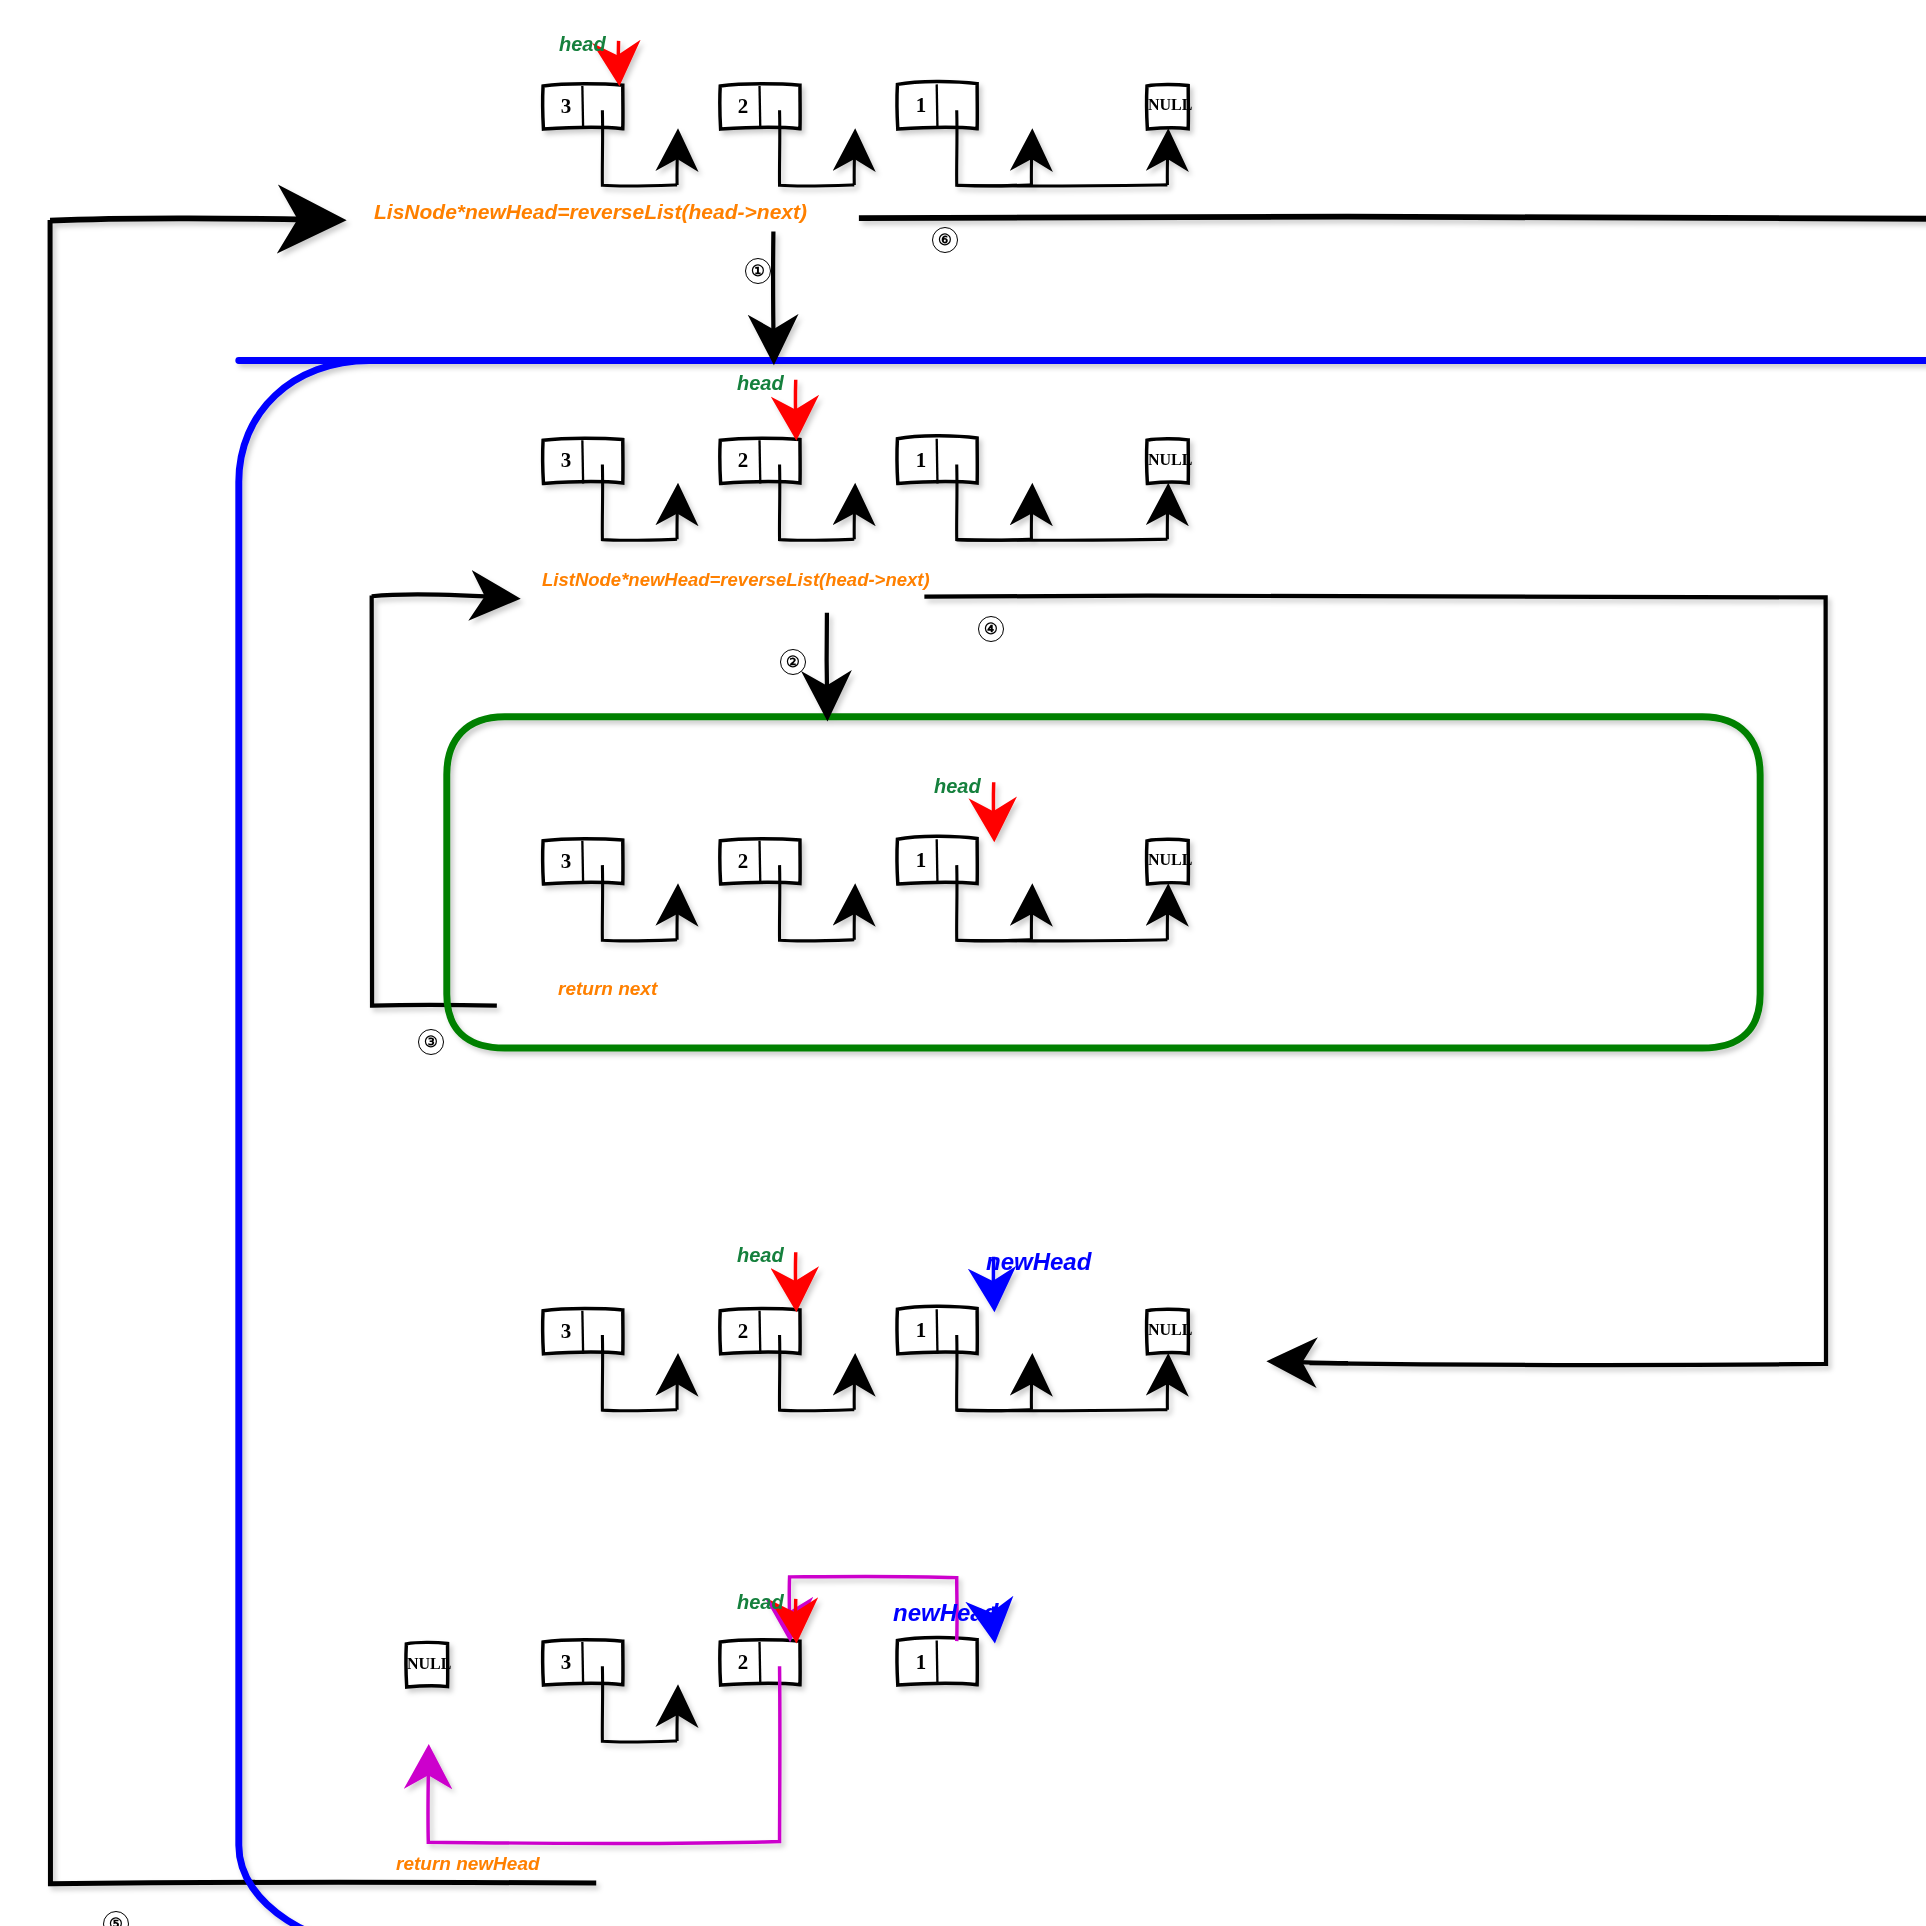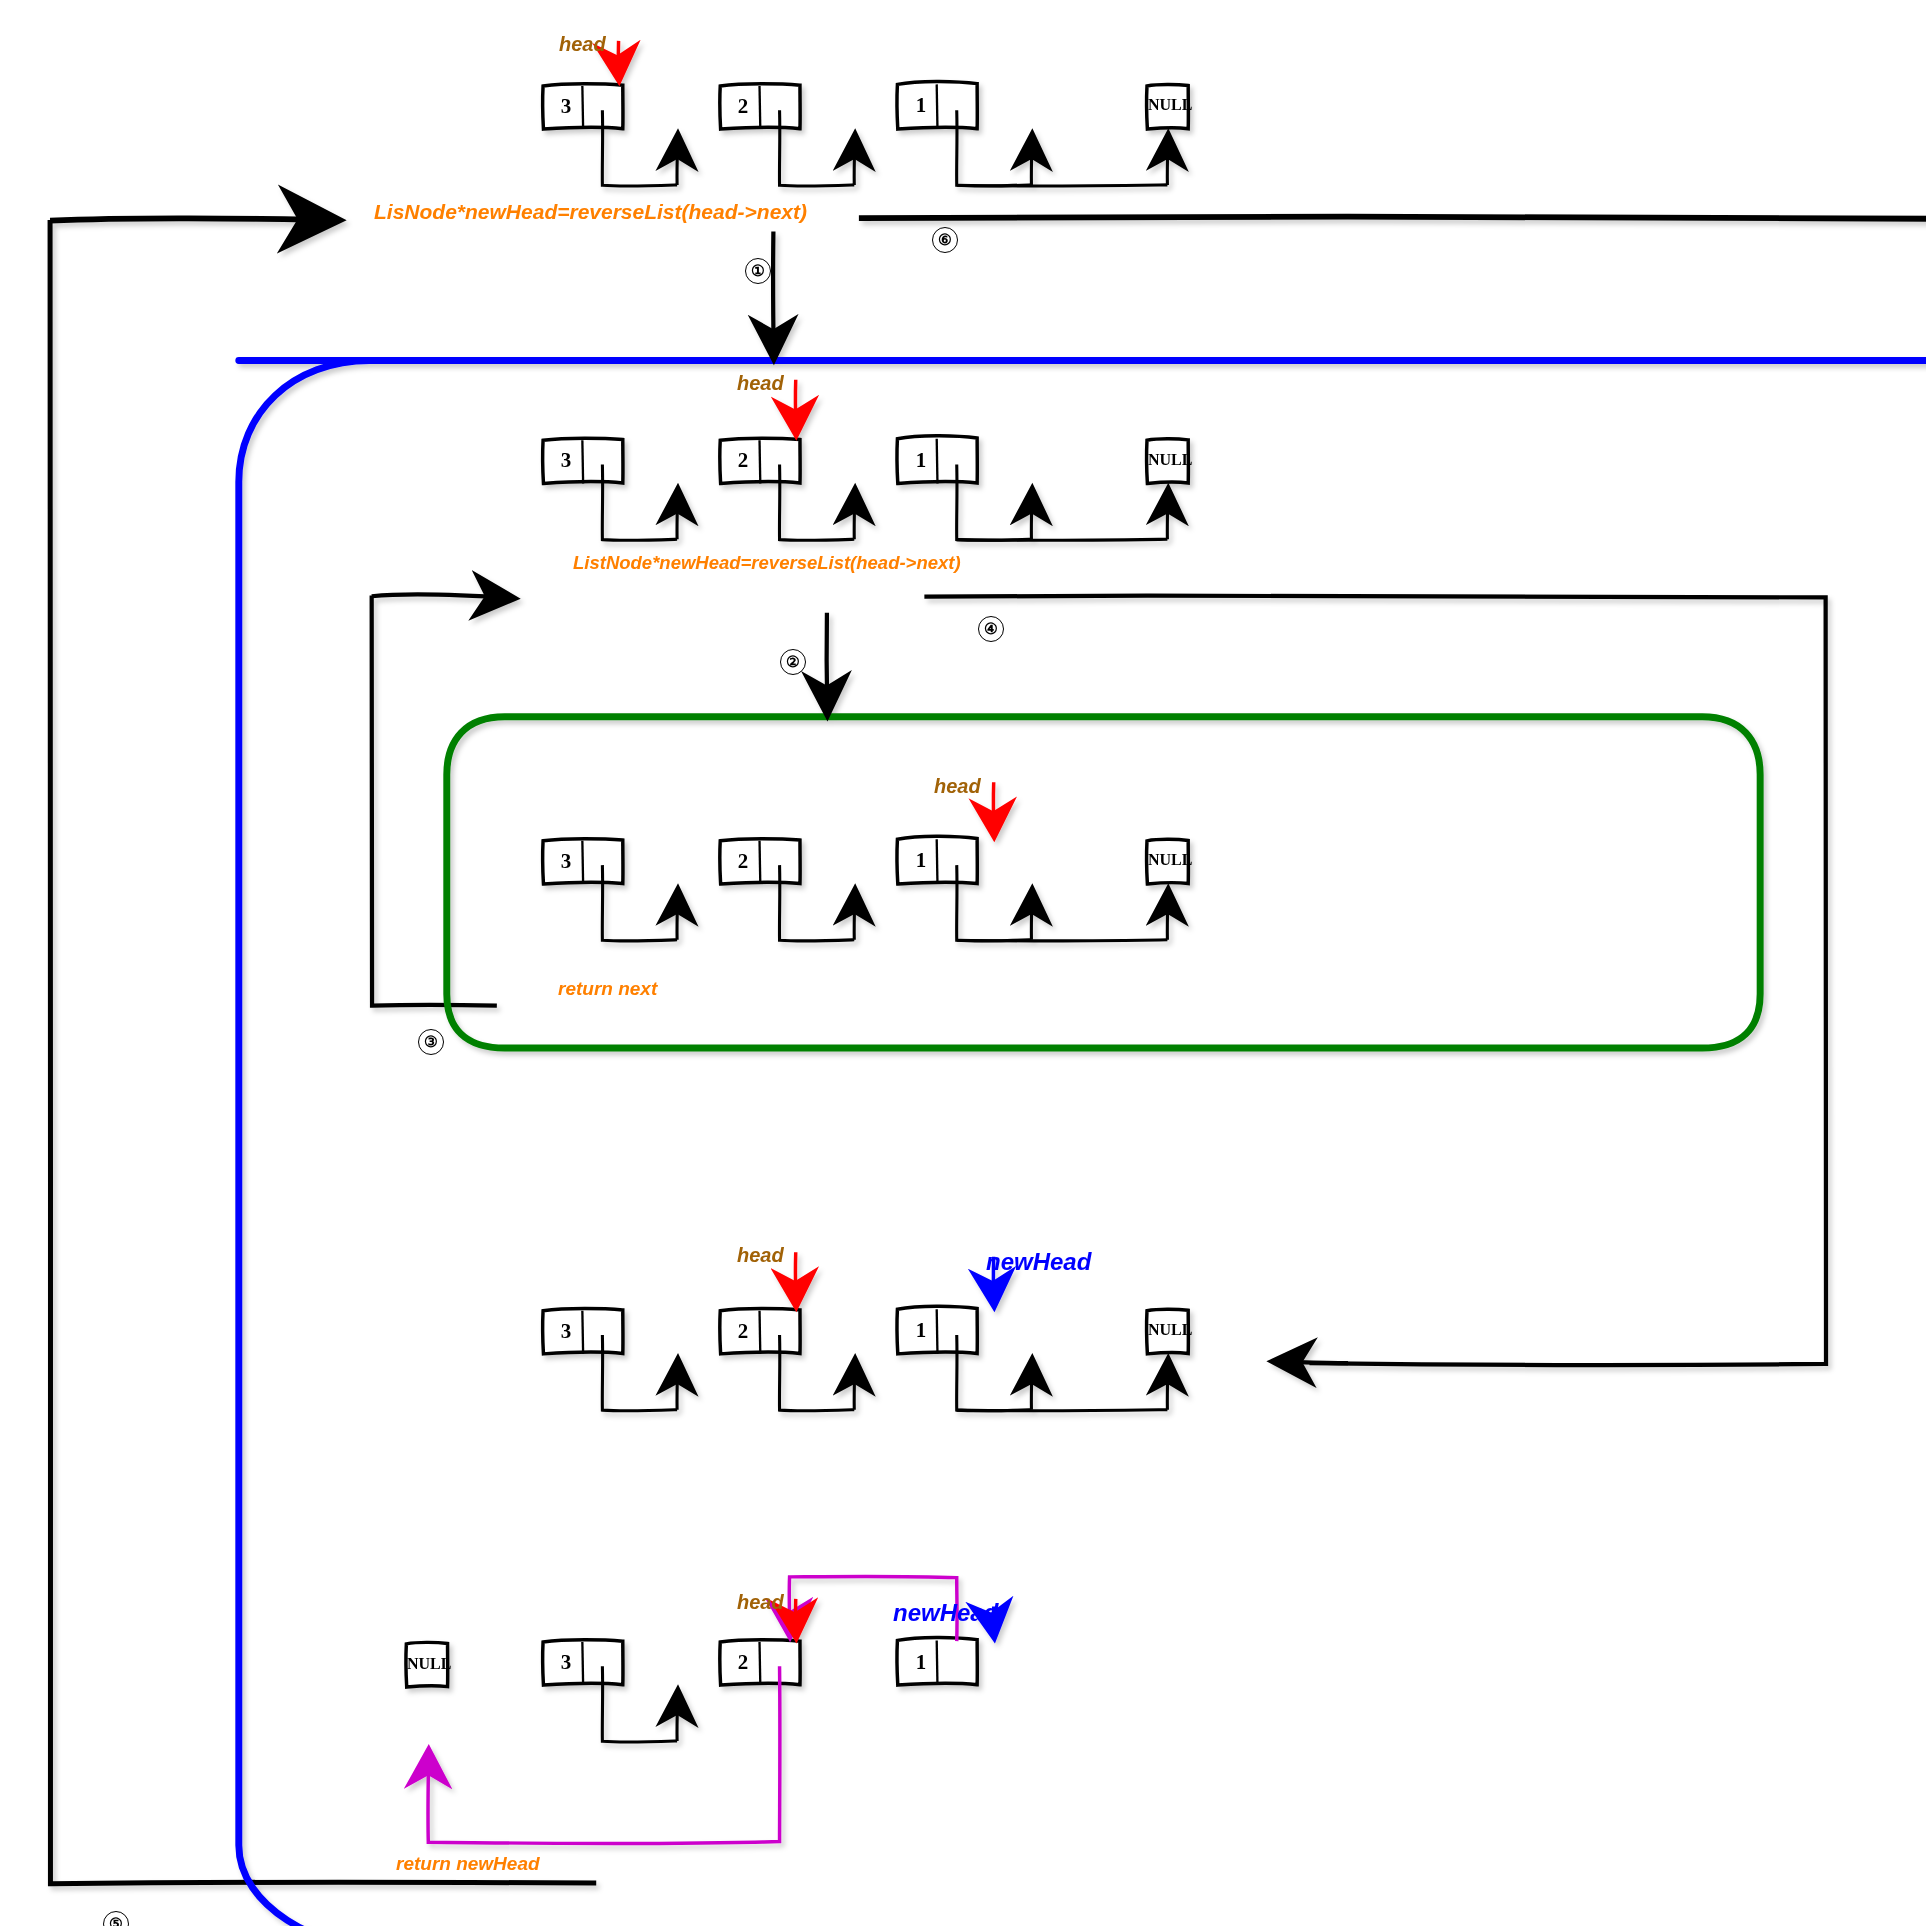--- a/index.html
+++ b/index.html
@@ -1,20 +1,20 @@
 <!DOCTYPE html>
 <html style="font-size:6.2px"><head>
 <meta charset="utf-8">
 <style>
   html,body{margin:0;padding:0;background:#fff;}
   body{font-family:"Liberation Sans",sans-serif;}
   #stage{position:relative;width:2252px;height:2254px;background:#ffffff;overflow:hidden;}
   #stage svg{position:absolute;left:0;top:0;width:2252px;height:2254px;}
   .lbl{position:absolute;white-space:nowrap;font-style:italic;font-weight:bold;}
-  .lbl-head{color:#a16207;font-size:20px;}
+  .lbl-head{color:#15803d;font-size:20px;}
   .lbl-newhead{color:#0000ff;font-size:24px;}
   .lbl-code{color:#ff8000;font-size:21px;}
   .lbl-ret{color:#ff8000;font-size:19px;}
   .circ{position:absolute;width:24px;height:24px;border:1.9px solid #000;border-radius:50%;
         display:flex;align-items:center;justify-content:center;font-size:15.4px;font-weight:bold;
         color:#000;font-style:normal;font-family:"Liberation Serif",serif;}
   .nodeval{position:absolute;font-family:"Liberation Serif",serif;font-weight:bold;color:#000;
            font-style:normal;text-align:center;}
 </style>
 </head>
@@ -204,21 +204,21 @@
 
 <div class="lbl lbl-head" style="left:559px;top:33px;">head</div>
 <div class="lbl lbl-head" style="left:737px;top:372px;">head</div>
 <div class="lbl lbl-head" style="left:934px;top:775px;">head</div>
 <div class="lbl lbl-head" style="left:737px;top:1244px;">head</div>
 <div class="lbl lbl-newhead" style="left:986px;top:1248px;">newHead</div>
 <div class="lbl lbl-head" style="left:737px;top:1591px;">head</div>
 <div class="lbl lbl-newhead" style="left:893px;top:1599px;">newHead</div>
 
 <div class="lbl lbl-code" style="left:374px;top:200px;">LisNode*newHead=reverseList(head-&gt;next)</div>
-<div class="lbl lbl-code" style="left:542px;top:552px;font-size:18.5px;margin-left:31px;">ListNode*newHead=reverseList(head-&gt;next)</div>
+<div class="lbl lbl-code" style="left:542px;top:569px;font-size:18.5px;">ListNode*newHead=reverseList(head-&gt;next)</div>
 <div class="lbl lbl-ret" style="left:558px;top:978px;">return next</div>
 <div class="lbl lbl-ret" style="left:396px;top:1853px;">return newHead</div>
 
 <div class="circ" style="left:745px;top:258px;">①</div>
 <div class="circ" style="left:780px;top:649px;">②</div>
 <div class="circ" style="left:418px;top:1029px;">③</div>
 <div class="circ" style="left:978px;top:616px;">④</div>
 <div class="circ" style="left:103px;top:1911px;">⑤</div>
 <div class="circ" style="left:932px;top:227px;">⑥</div>
 

